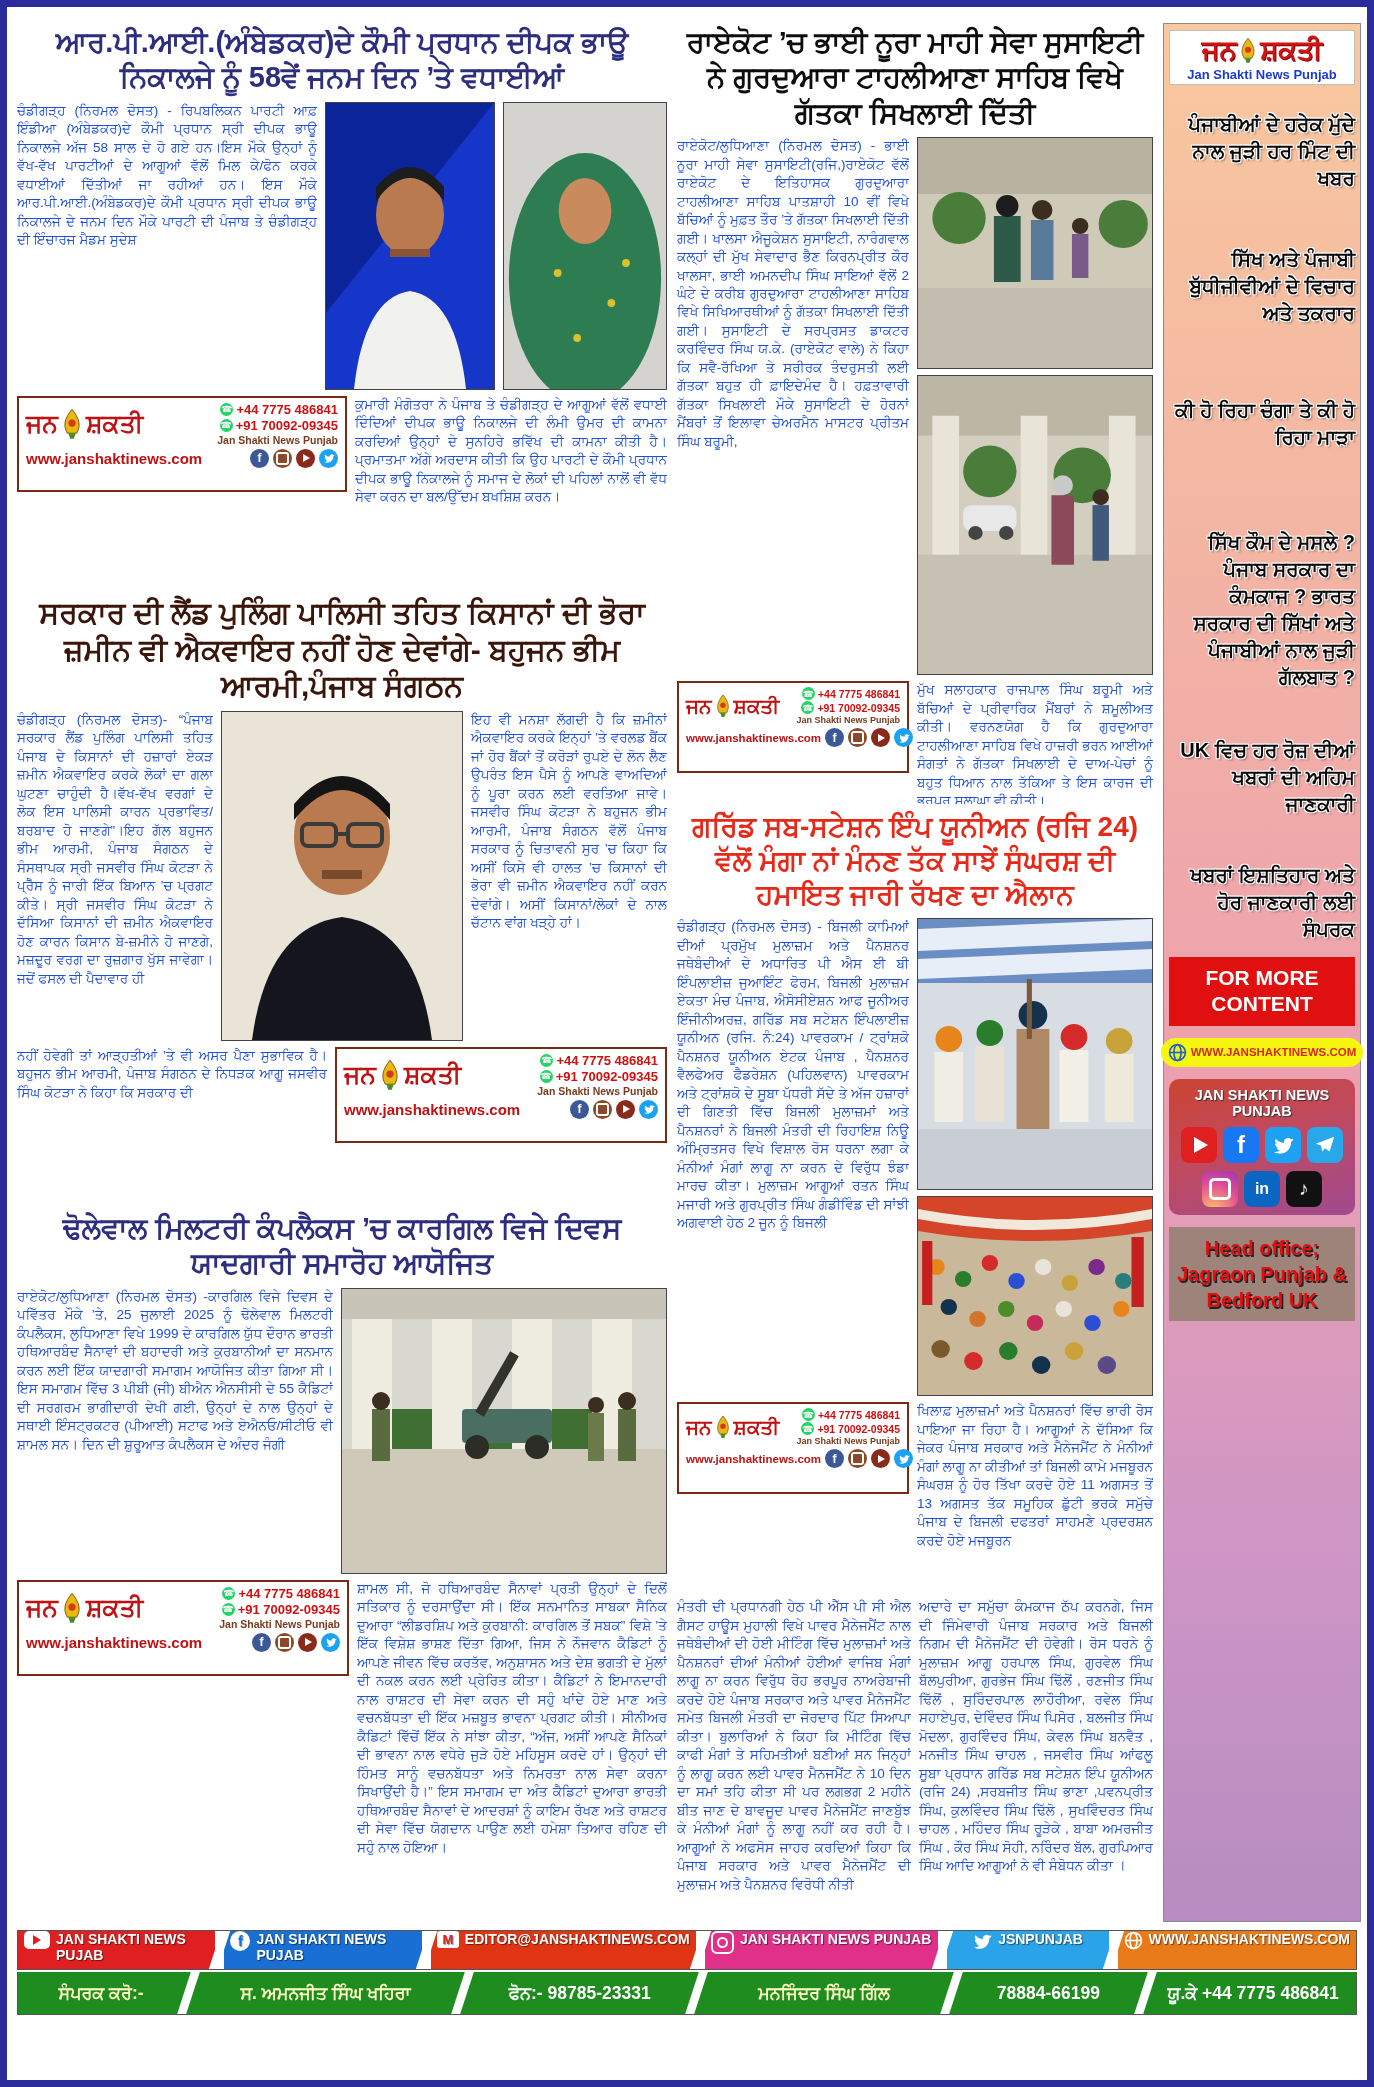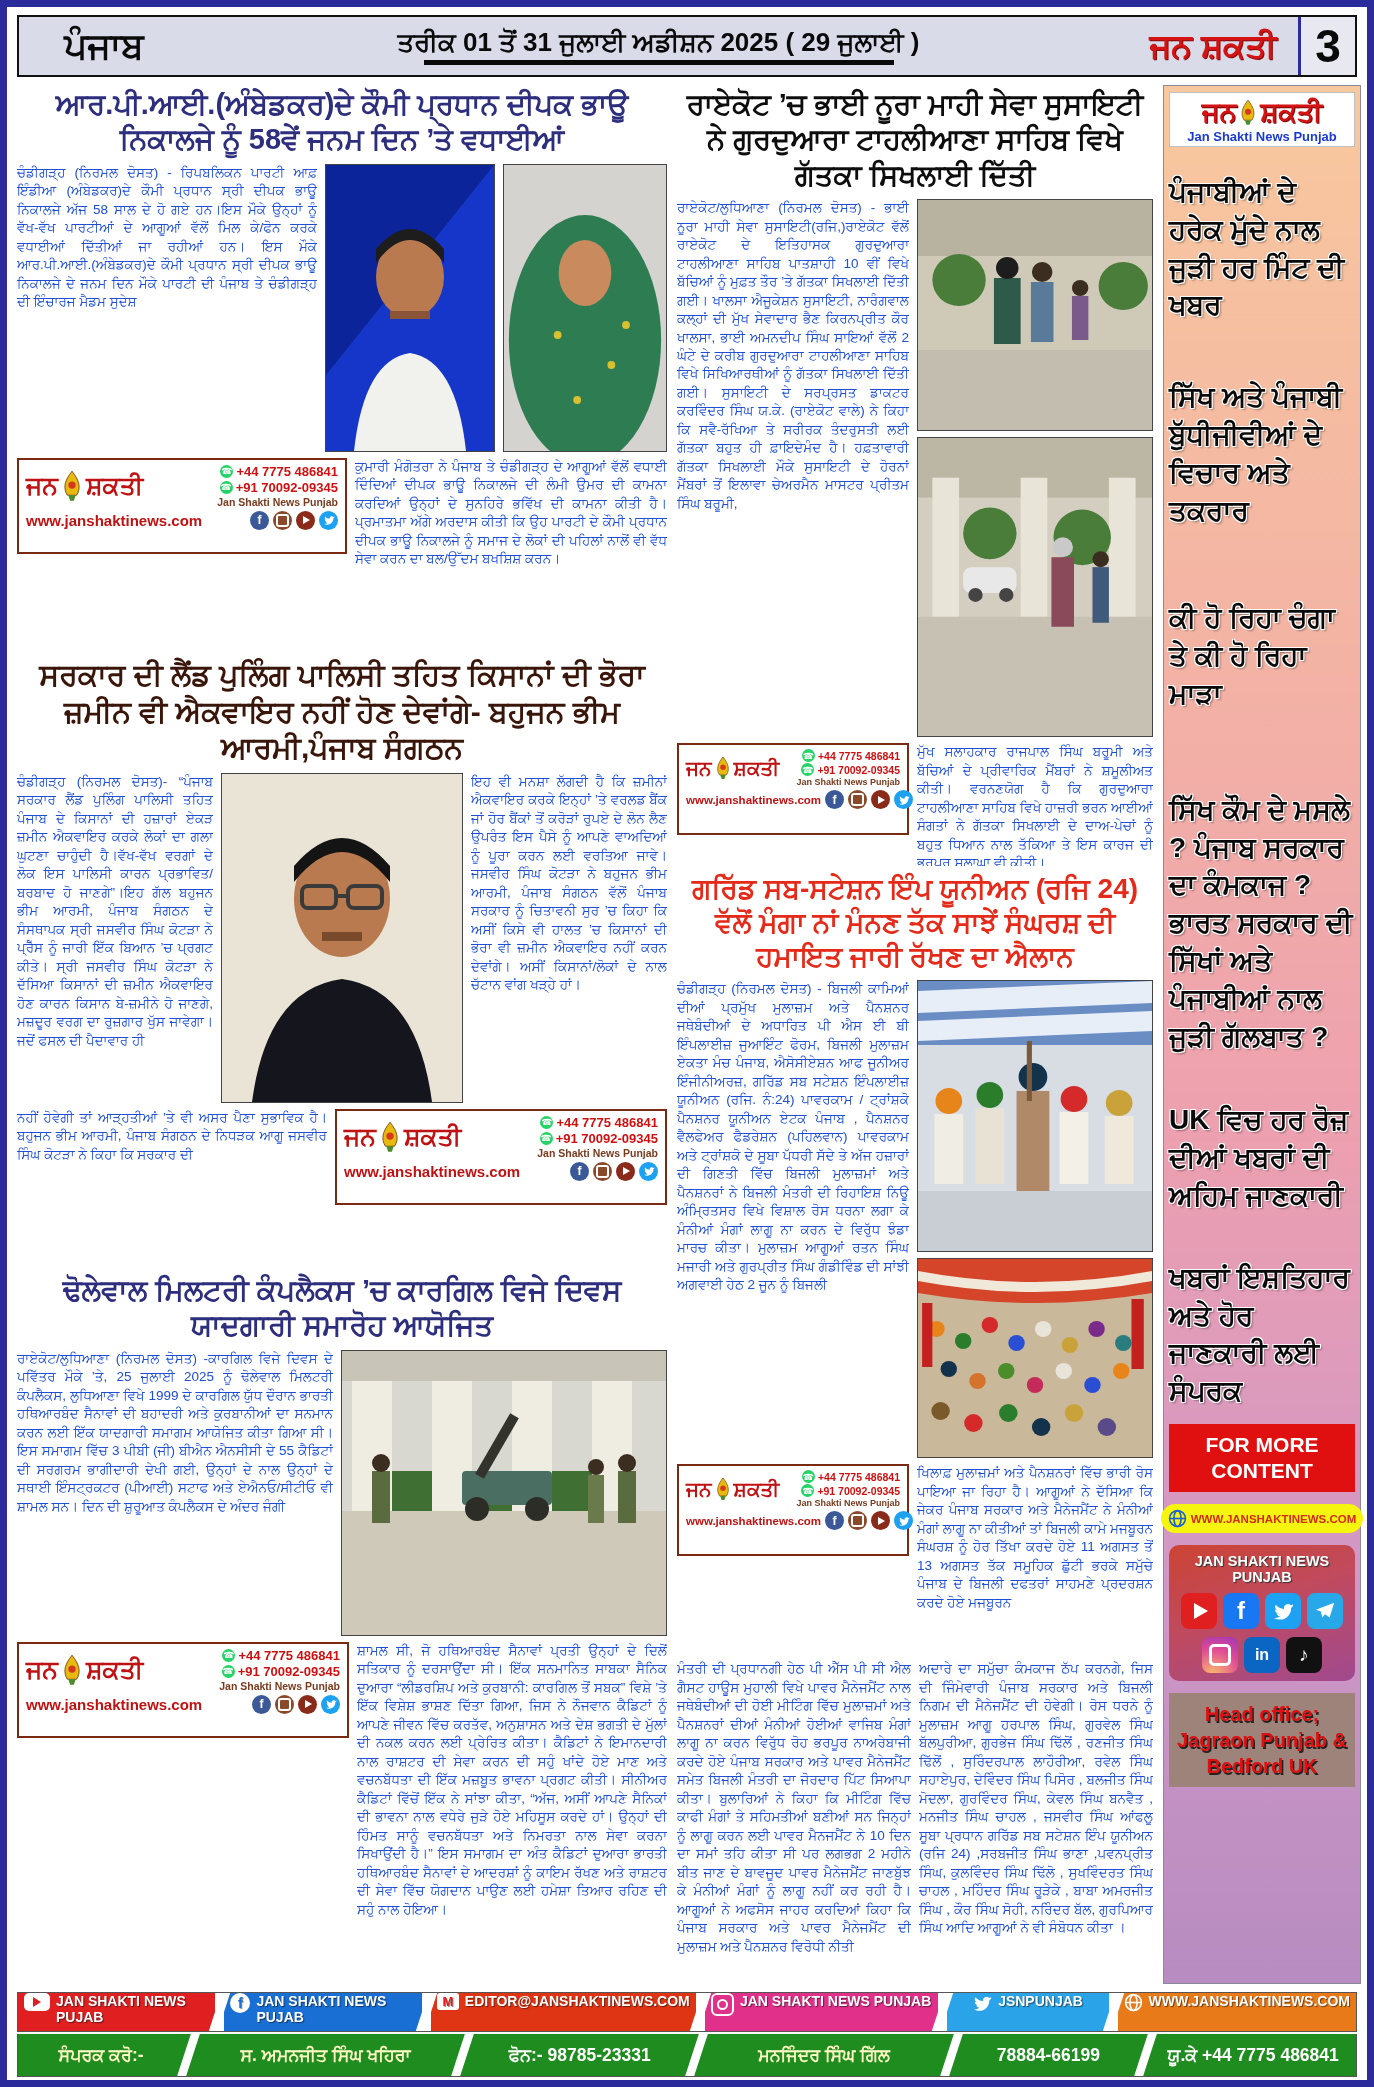--- a/index.html
+++ b/index.html
@@ -48,21 +48,21 @@
   .ic-yt{background:#8a2a1a;}
   .ic-tw{background:#1da1f2;}
   .igring{width:9px;height:9px;border:2px solid #fff;border-radius:3px;display:block;}
   .play{width:0;height:0;border-left:7px solid #fff;border-top:4px solid transparent;border-bottom:4px solid transparent;display:block;margin-left:2px;}
   
   .sidebar{box-sizing:border-box;border:1px solid #8a8a9a;background:linear-gradient(180deg,#f8c89e 0%,#f3b3a4 30%,#eda0af 55%,#cf96c6 80%,#b78cc0 100%);padding:6px 5px;display:flex;flex-direction:column;align-items:center;}
   .sb-logo{background:#fff;border:1px solid #c0c0c0;width:100%;box-sizing:border-box;text-align:center;padding:4px 2px 2px;}
   .sb-logo-row{display:flex;align-items:center;justify-content:center;gap:2px;}
   .sb-logo-row span{font-size:27px;font-weight:bold;color:#d41414;text-shadow:1px 1px 0 #7a0a0a;}
   .sb-sub{font-size:13px;font-weight:bold;color:#1a3ad4;margin-top:1px;}
-  .sb-block{font-size:28px;font-weight:bold;color:#0a0a0a;text-align:left;line-height:1.35;margin-top:26px;
+  .sb-block{font-size:20px;font-weight:bold;color:#0a0a0a;text-align:right;line-height:1.35;margin-top:26px;
     text-shadow:-1px -1px 0 #fff,1px -1px 0 #fff,-1px 1px 0 #fff,1px 1px 0 #fff,2px 2px 2px rgba(0,0,0,.35);}
   .sb-editor{background:#f5a81c;width:100%;box-sizing:border-box;text-align:center;margin-top:30px;padding:10px 2px;}
   .sb-ed1{font-size:20px;font-weight:bold;color:#111;}
   .sb-ed2{font-size:19px;font-weight:bold;color:#111;}
   .sb-ed3{font-size:16px;color:#f5f5f5;font-weight:bold;margin-top:6px;text-shadow:1px 1px 1px #555;}
   .sb-num{font-size:18px;font-weight:bold;color:#1a1a1a;letter-spacing:.5px;}
   .sb-num-w{font-size:18px;font-weight:bold;color:#fdfdfd;margin-top:14px;text-shadow:1px 1px 1px #555;}
   .sb-more{background:#e01010;color:#fff;font-weight:bold;font-size:21px;line-height:1.25;text-align:center;padding:8px 12px;margin-top:14px;}
   .sb-site{background:#f5f50f;border-radius:18px;display:flex;align-items:center;gap:4px;padding:5px 7px;margin-top:12px;}
   .sb-site svg{width:19px;height:19px;flex:none;}
@@ -106,31 +106,20 @@
   .f-y{color:#fef9c3;}
   .f-w{color:#fff;}
   .fc1{flex:1.6;}.fc2{flex:2.6;}.fc3{flex:2.2;}.fc4{flex:2.4;}.fc5{flex:1.8;}.fc6{flex:2.0;}
   .tw-b{fill:#fff;}
 </style>
 </head>
 <body>
 
 <div class="page">
 
-  <div class="masthead">
-    <div class="mh-region">ਪੰਜਾਬ</div>
-    <div class="mh-date">
-      <div class="mh-date-text">ਤਰੀਕ 01 ਤੋਂ 31 ਜੁਲਾਈ ਅਡੀਸ਼ਨ 2025 ( 29 ਜੁਲਾਈ )</div>
-      <div class="mh-underline"></div>
-    </div>
-    <div class="mh-brand">
-      <span class="b">ਜਨ ਸ਼ਕਤੀ</span>
-    </div>
-    <div class="mh-page">3</div>
-  </div>
 
   <div class="content">
 
     <div class="col-left">
 
       <div class="article" style="height:566px;">
         <div class="headline h-navy">ਆਰ.ਪੀ.ਆਈ.(ਅੰਬੇਡਕਰ)ਦੇ ਕੌਮੀ ਪ੍ਰਧਾਨ ਦੀਪਕ ਭਾਊ ਨਿਕਾਲਜੇ ਨੂੰ 58ਵੇਂ ਜਨਮ ਦਿਨ ’ਤੇ ਵਧਾਈਆਂ</div>
         <div class="arow" style="height:288px;">
           <div class="bt" style="width:300px;height:288px;">ਚੰਡੀਗੜ੍ਹ (ਨਿਰਮਲ ਦੋਸਤ) - ਰਿਪਬਲਿਕਨ ਪਾਰਟੀ ਆਫ਼ ਇੰਡੀਆ (ਅੰਬੇਡਕਰ)ਦੇ ਕੌਮੀ ਪ੍ਰਧਾਨ ਸ੍ਰੀ ਦੀਪਕ ਭਾਊ ਨਿਕਾਲਜੇ ਅੱਜ 58 ਸਾਲ ਦੇ ਹੋ ਗਏ ਹਨ।ਇਸ ਮੌਕੇ ਉਨ੍ਹਾਂ ਨੂੰ ਵੱਖ-ਵੱਖ ਪਾਰਟੀਆਂ ਦੇ ਆਗੂਆਂ ਵੱਲੋਂ ਮਿਲ ਕੇ/ਫੋਨ ਕਰਕੇ ਵਧਾਈਆਂ ਦਿੱਤੀਆਂ ਜਾ ਰਹੀਆਂ ਹਨ। ਇਸ ਮੌਕੇ ਆਰ.ਪੀ.ਆਈ.(ਅੰਬੇਡਕਰ)ਦੇ ਕੌਮੀ ਪ੍ਰਧਾਨ ਸ੍ਰੀ ਦੀਪਕ ਭਾਊ ਨਿਕਾਲਜੇ ਦੇ ਜਨਮ ਦਿਨ ਮੌਕੇ ਪਾਰਟੀ ਦੀ ਪੰਜਾਬ ਤੇ ਚੰਡੀਗੜ੍ਹ ਦੀ ਇੰਚਾਰਜ ਮੈਡਮ ਸੁਦੇਸ਼</div>
           <div class="photo" style="width:168px;height:286px;">

